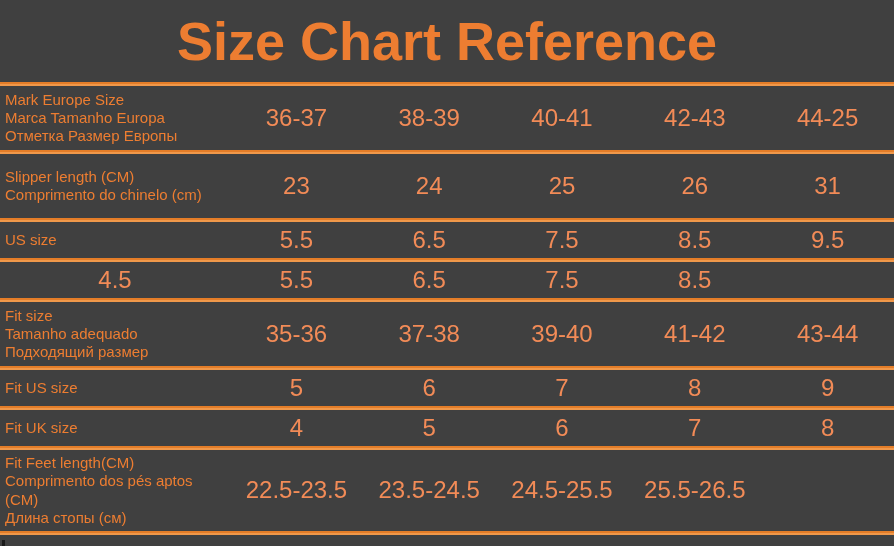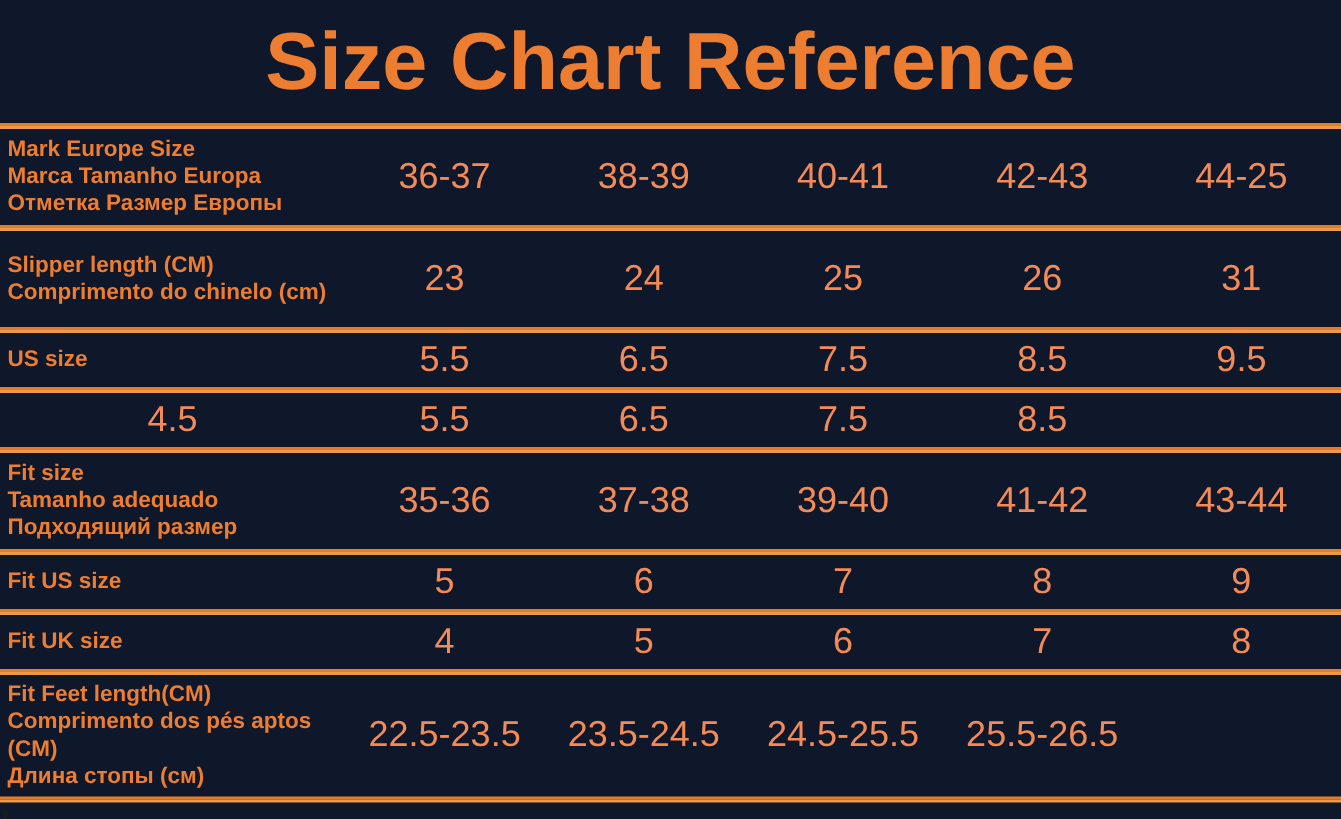--- a/index.html
+++ b/index.html
@@ -4,21 +4,21 @@
 <style>
   * { margin: 0; padding: 0; box-sizing: border-box; }
   html, body { background: #ffffff; }
   body { font-family: "Liberation Sans", "DejaVu Sans", sans-serif; }
 
   .page {
     position: relative;
     width: 894px;
     height: 546px;
     margin: 0 auto;
-    background: #0f172a;
+    background: #404040;
     overflow: hidden;
   }
 
   .title {
     height: 70px;
     display: flex;
     align-items: center;
     justify-content: center;
     font-size: 54px;
     font-weight: 700;
@@ -40,21 +40,21 @@
     display: grid;
     grid-template-columns: 230px repeat(5, 1fr);
     align-items: center;
     padding: 4px 0;
   }
 
   .row-label {
     padding-left: 5px;
     padding-right: 8px;
     color: #ED7D31;
-    font-weight: 700;
+    font-weight: 400;
     font-size: 15px;
     line-height: 1.22;
   }
 
   .cell {
     text-align: center;
     color: #F28B57;
     font-weight: 400;
     font-size: 24px;
     line-height: 1.1;

